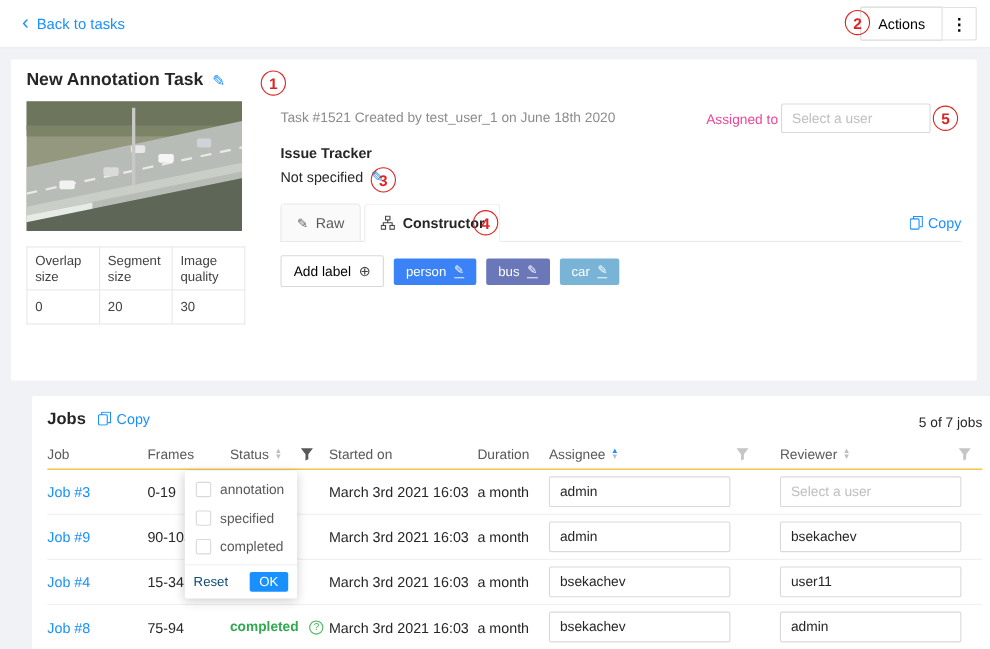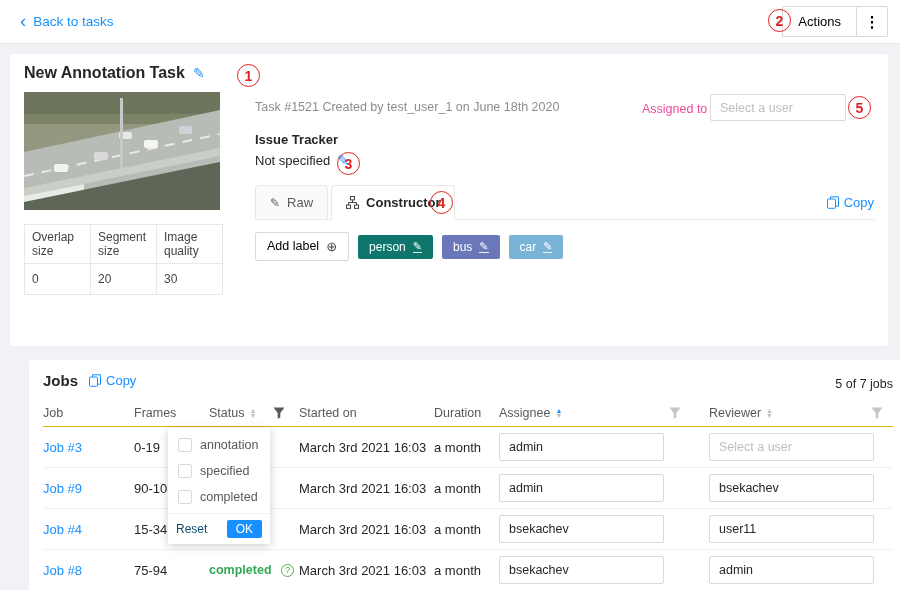--- a/index.html
+++ b/index.html
@@ -63,21 +63,21 @@
     border:1px solid #e8e8e8; border-radius:4px 4px 0 0;
     background:#fafafa; color:#595959; margin-right:3px; font-size:13px; cursor:pointer;
   }
   .tab.active { background:#fff; border-bottom:1px solid #fff; color:#262626; font-weight:bold; }
   .tab-icon { font-size:12px; color:#595959; }
   .copy-link { margin-left:auto; color:#1890ff; font-size:13px; display:flex; gap:5px; align-items:center; padding-bottom:9px; cursor:pointer; }
 
   .labels-row { position:absolute; left:245px; top:178px; display:flex; align-items:center; gap:9px; }
   .add-label-btn {
     border:1px solid #d9d9d9; border-radius:2px; background:#fff; padding:6px 11px;
-    font-size:12.5px; display:flex; gap:7px; align-items:flex-start; cursor:pointer;
+    font-size:12.5px; display:flex; gap:7px; align-items:center; cursor:pointer;
     font-family:"Liberation Sans",sans-serif;
   }
   .add-icon { font-size:13px; color:#434343; }
   .label-tag { color:#fff; border-radius:2px; padding:5px 11px; font-size:12px; display:flex; gap:7px; align-items:center; cursor:pointer; }
   .tag-edit { color:#fff; font-size:11px; border-bottom:1px solid rgba(255,255,255,.85); line-height:1; }
 
   
   .jobs-header { position:absolute; left:14px; top:12px; display:flex; align-items:center; gap:11px; }
   .jobs-title { font-size:15px; font-weight:bold; }
   .jobs-count { position:absolute; right:14px; top:17px; font-size:12.5px; }
@@ -211,21 +211,21 @@
         </svg>
         <span>Copy</span>
       </div>
     </div>
 
     <div class="labels-row">
       <button class="add-label-btn">
         <span>Add label</span>
         <span class="add-icon">⊕</span>
       </button>
-      <div class="label-tag" style="background-color: #0f766e;">
+      <div class="label-tag" style="background-color: #3b82f6;">
         <span>person</span>
         <span class="tag-edit">✎</span>
       </div>
       <div class="label-tag" style="background-color: rgb(106, 119, 184);">
         <span>bus</span>
         <span class="tag-edit">✎</span>
       </div>
       <div class="label-tag" style="background-color: rgb(121, 179, 214);">
         <span>car</span>
         <span class="tag-edit">✎</span>

